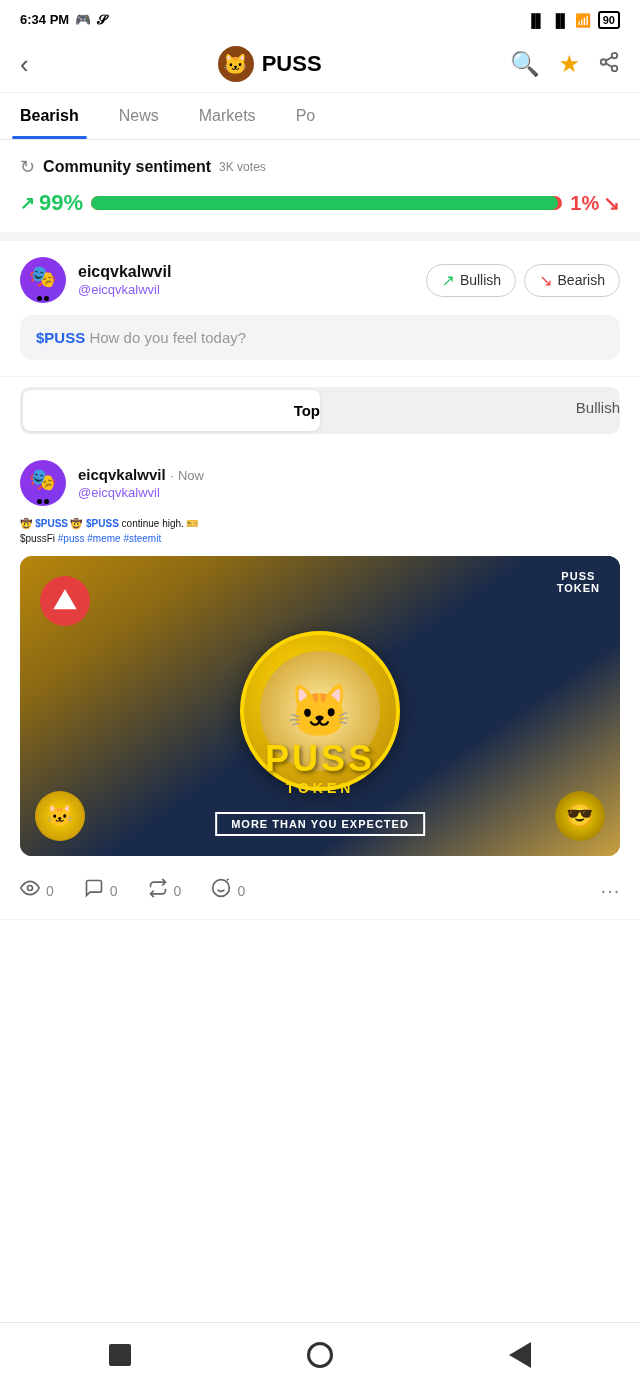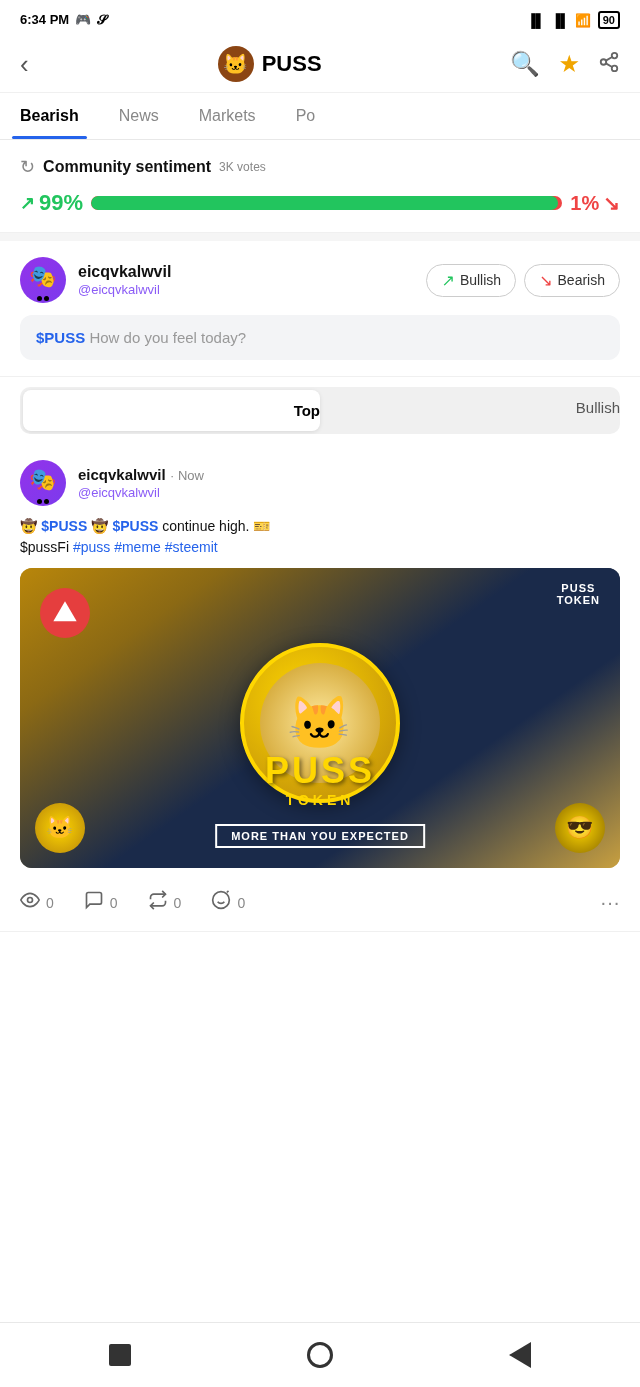--- a/index.html
+++ b/index.html
@@ -283,21 +283,21 @@
       gap: 12px;
       margin-bottom: 10px;
     }
     .post-user-info .username { font-size: 15px; }
     .post-time {
       font-size: 13px;
       color: #888;
       font-weight: 400;
     }
     .post-content {
-      font-size: 14px;
+      font-size: 10px;
       color: #111;
       line-height: 1.5;
       margin-bottom: 10px;
     }
     .ticker-link { color: #2563eb; font-weight: 600; }
     .hash-link { color: #2563eb; }
     .post-image {
       width: 100%;
       border-radius: 12px;
       overflow: hidden;

